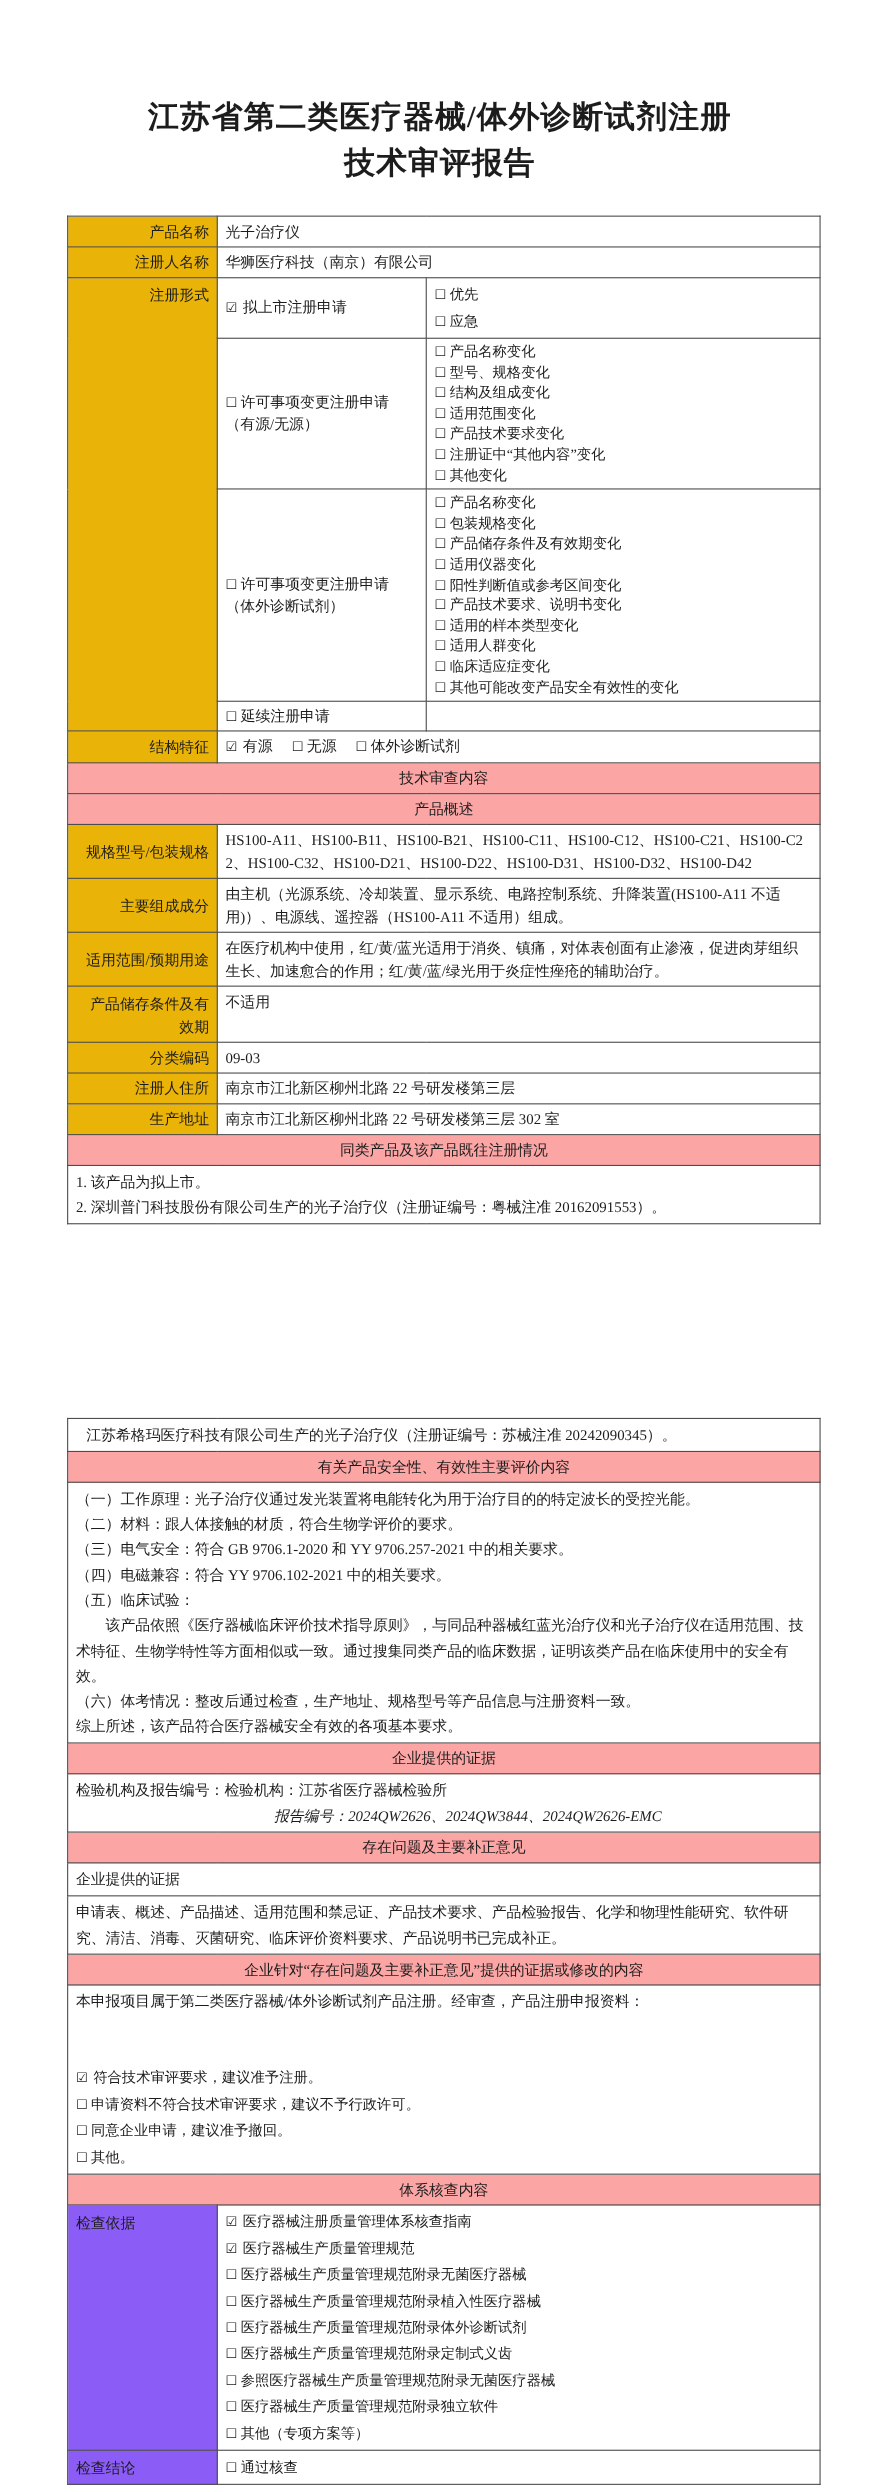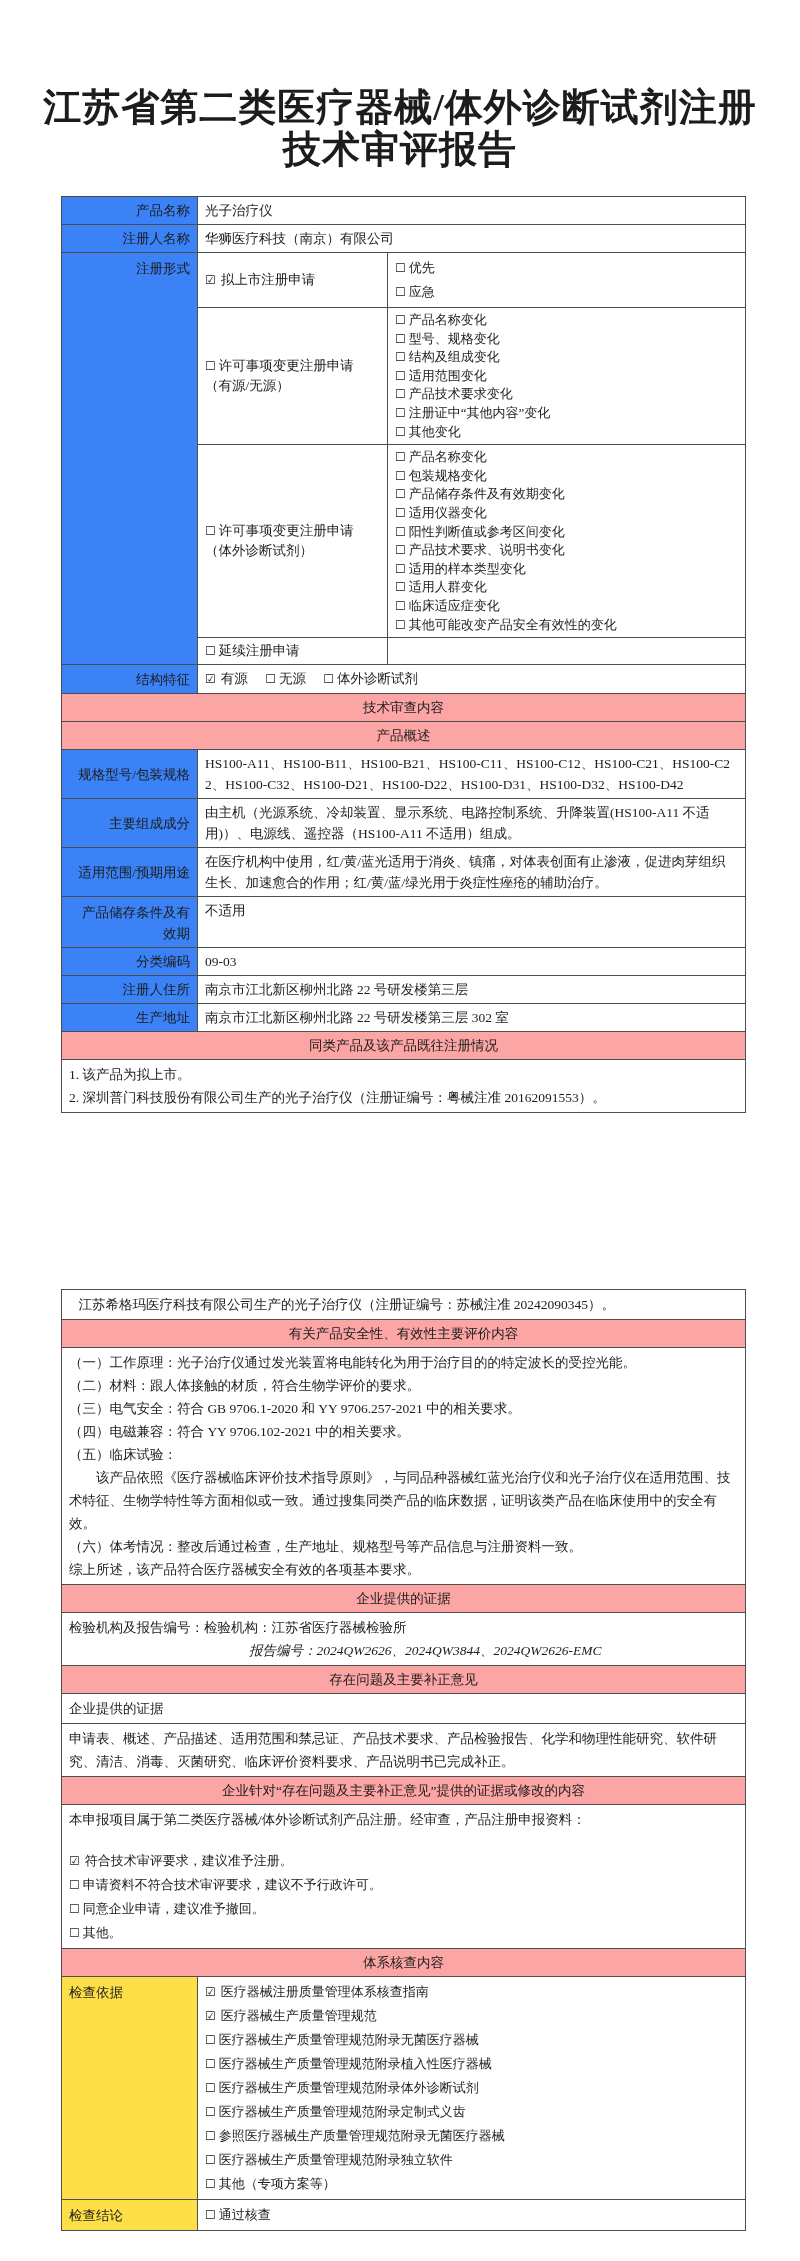--- a/index.html
+++ b/index.html
@@ -2,48 +2,48 @@
 <html><head>
 <meta charset="utf-8">
 <style>
   html,body{margin:0;padding:0;}
   body{
     width:800px;height:2261px;overflow:hidden;background:#ffffff;
     font-family:"Liberation Serif","DejaVu Serif",serif;color:#1c1c1c;
   }
   .doc-title{
     margin-top:86px;text-align:center;font-weight:bold;
-    font-size:38px;line-height:42px;letter-spacing:1px;
+    font-size:28px;line-height:42px;letter-spacing:1px;
   }
   table{
     border-collapse:collapse;table-layout:fixed;
     margin-left:61px;width:684px;
   }
   .tbl-1{margin-top:26px;}
   .tbl-2{margin-top:176px;}
   td{
     border:1px solid #4d4d4d;padding:3px 7px;
     font-size:13.5px;line-height:21px;vertical-align:middle;
   }
-  td.lbl{background:#3b82f6;text-align:right;}
+  td.lbl{background:#eab308;text-align:right;}
   td.lbl-top{vertical-align:top;padding-top:5px;}
   td.hdr{background:#fca5a5;text-align:center;}
-  td.plain-lbl{vertical-align:top;text-align:left;background:#fde047;padding-top:5px;}
+  td.plain-lbl{vertical-align:top;text-align:left;background:#8b5cf6;padding-top:5px;}
   .opt{line-height:18.6px;font-size:13px;white-space:nowrap;}
   .opt-roomy{line-height:23px;}
   .cb{font-family:"DejaVu Sans",sans-serif;font-size:12px;margin-right:3px;}
   .cb-gap{margin-right:5px;}
   .inline-opt{margin-right:14px;font-size:13.5px;}
   .mid-cell{font-size:13.5px;line-height:20px;}
   .break{word-break:break-all;}
   .eval-line{line-height:23px;}
   .indent2{text-indent:2em;font-family:Liberation Serif, serif;}
   .indent-sm{text-indent:0.7em;}
   .gap-top{}
-  .gap-top-lg{margin-top:18px;}
+  .gap-top-lg{margin-top:46px;}
   .report-line{padding-left:180px;line-height:23px;font-style:italic;}
   .hist-line{line-height:23px;}
 </style>
 </head>
 <body>
 
 <div class="doc-title">
   <div>江苏省第二类医疗器械/体外诊断试剂注册</div>
   <div>技术审评报告</div>
 </div>

